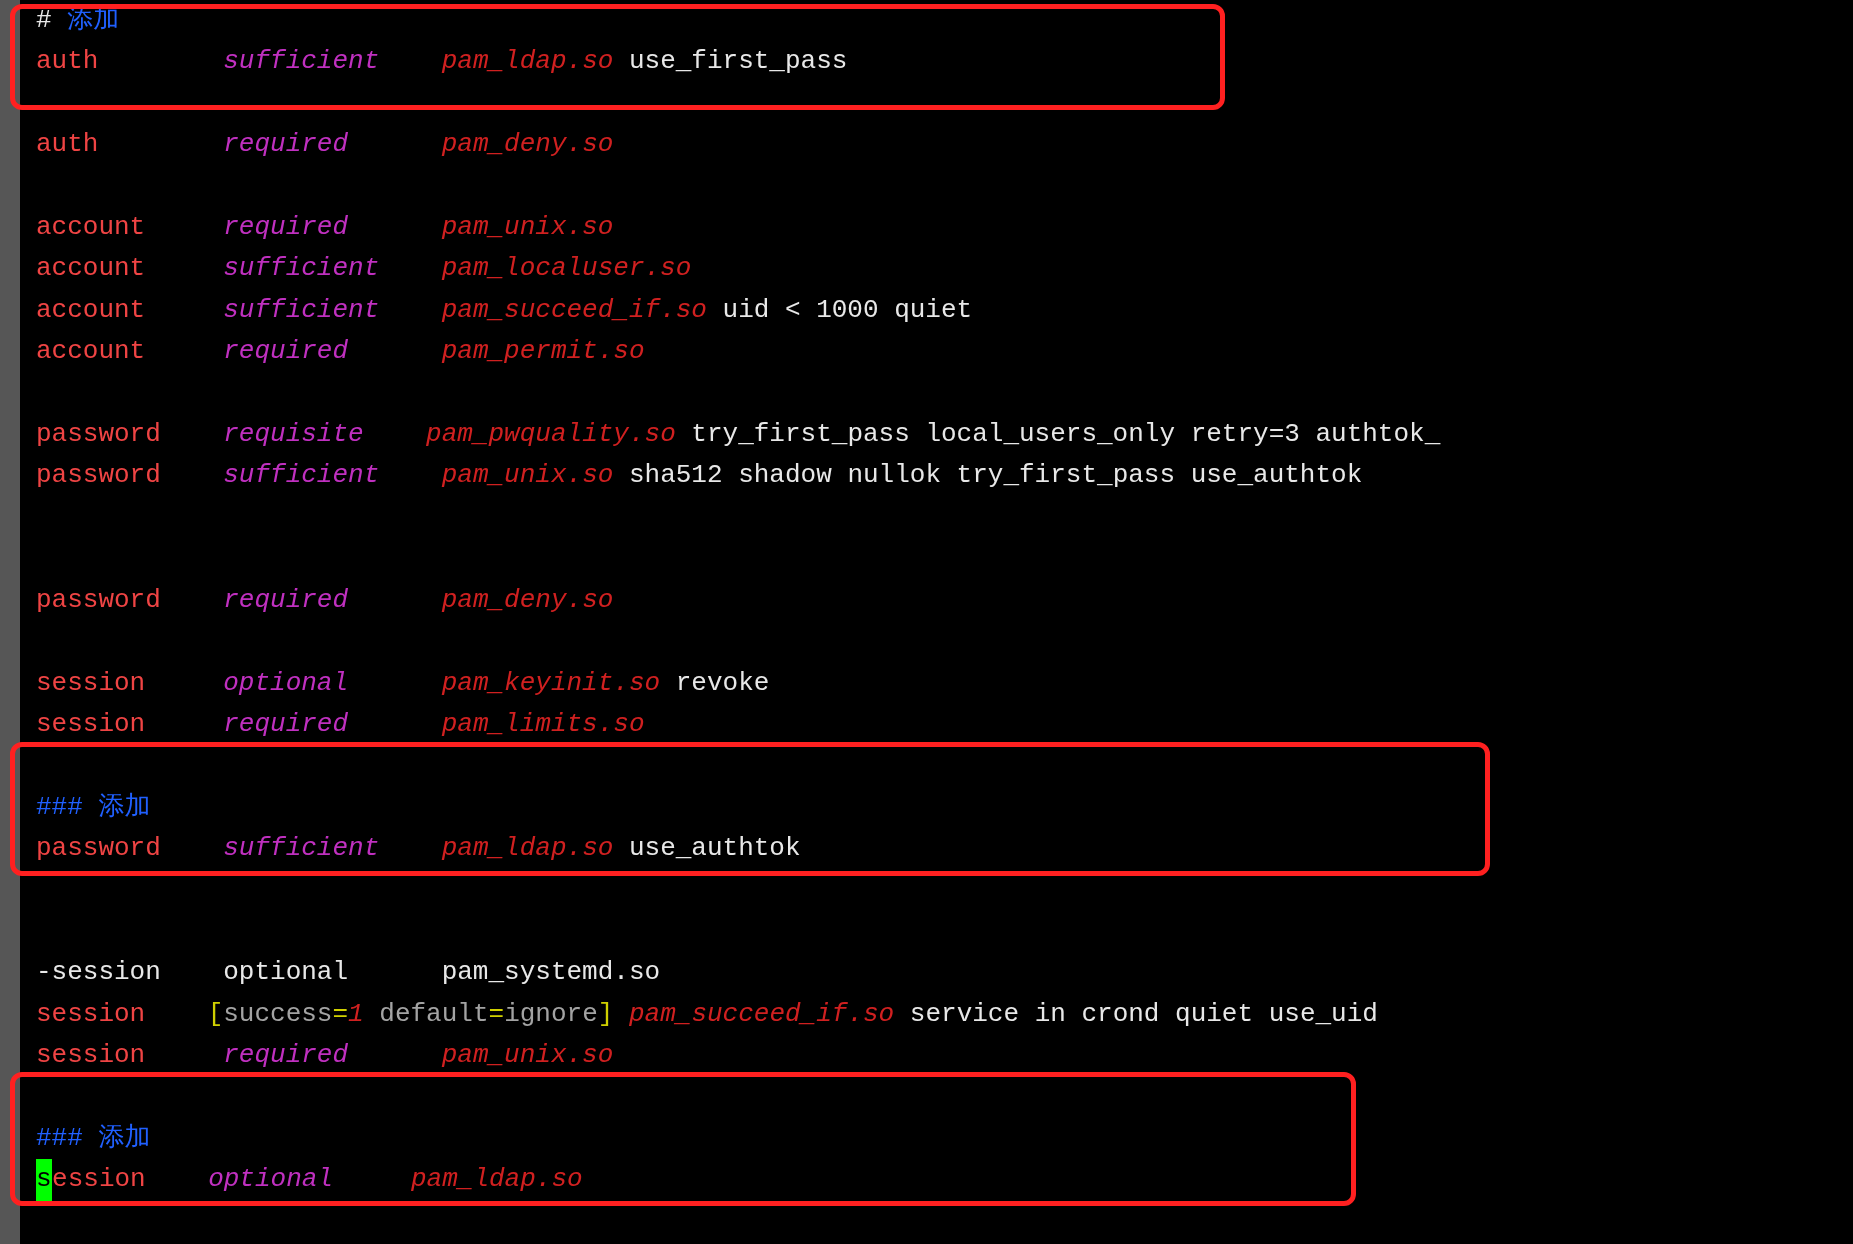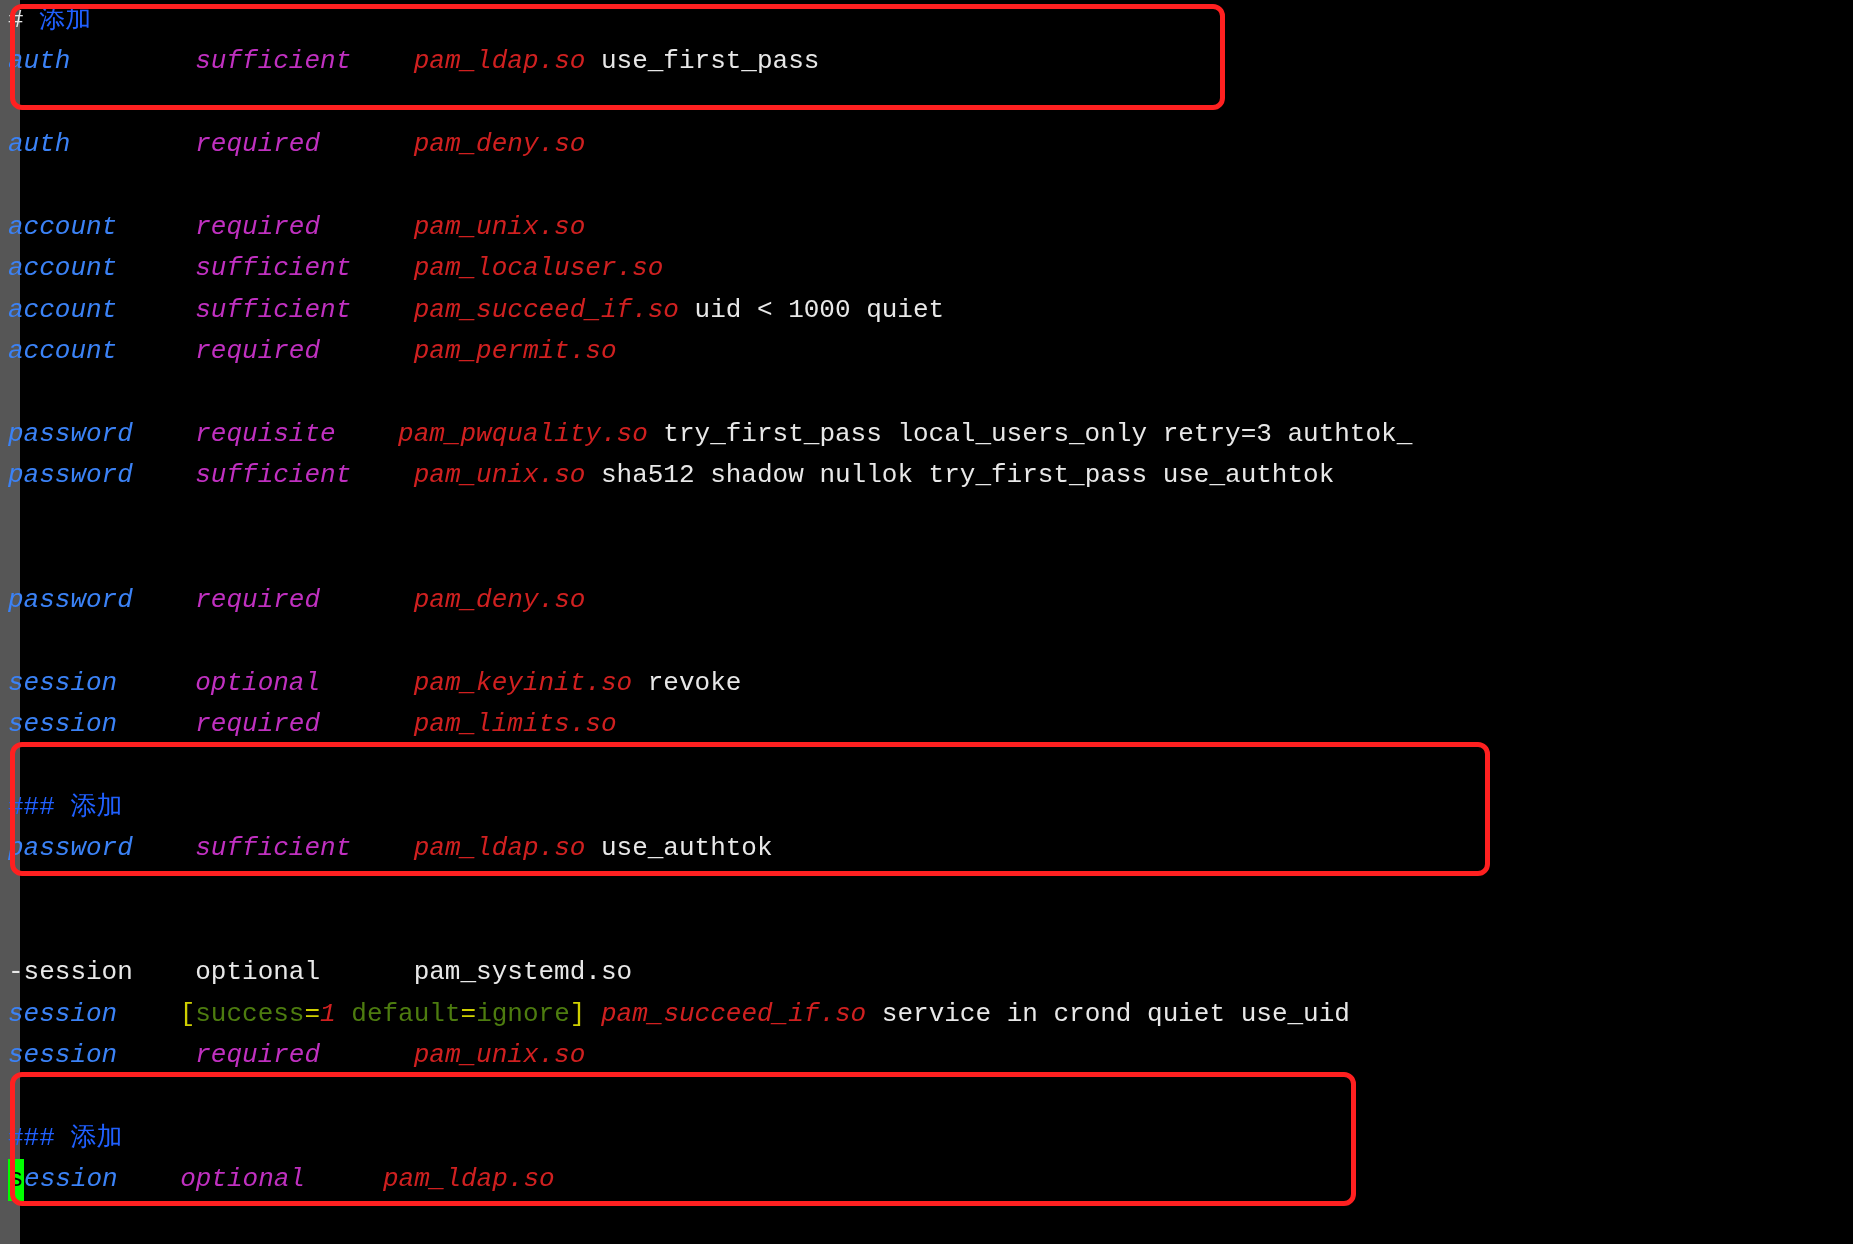--- a/index.html
+++ b/index.html
@@ -14,32 +14,32 @@
     position: relative;
   }
   .gutter {
     position: absolute;
     left: 0; top: 0;
     width: 20px; height: 100%;
     background: #565656;
   }
   .content {
     position: absolute;
-    left: 8px;
+    left: 36px;
     top: 0;
     line-height: 41.4px;
     color: #fff;
   }
-  .c-green   { color: #3b82f6; font-style: italic; }
+  .c-green   { color: #ef4444; }
   .c-magenta { color: #c030c0; font-style: italic; }
   .c-red     { color: #d02020; font-style: italic; }
   .c-white   { color: #e8e8e8; }
   .c-blue    { color: #2060ff; }
   .c-yellow  { color: #d0d000; }
-  .c-cyan    { color: #4d7c0f; }
+  .c-cyan    { color: #a3a3a3; }
   .cursor {
     background: #00ff00;
     color: #000;
     display: inline-block;
     width: 0.62em;
   }
   .hl-box {
     position: absolute;
     border: 5px solid #ff2020;
     border-radius: 12px;

